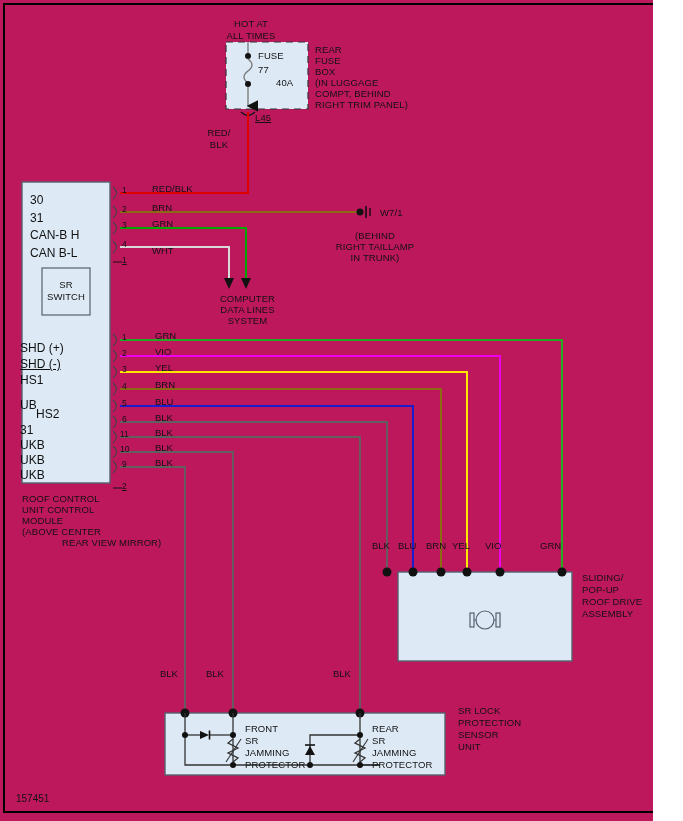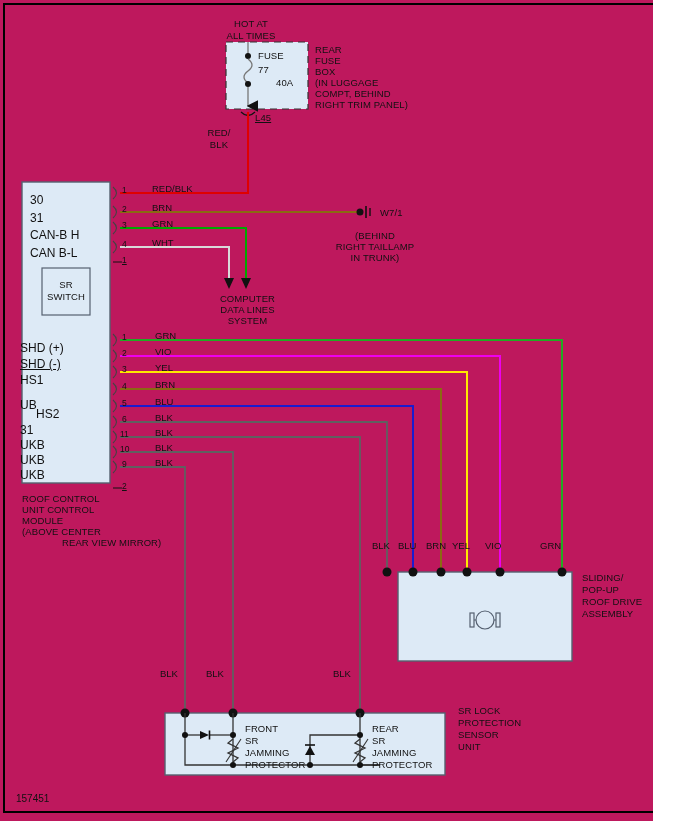--- a/index.html
+++ b/index.html
@@ -198,21 +198,21 @@
 
   <div class="pnum" style="left:122px;top:185px;"><span>1</span></div>
   <div class="pnum" style="left:122px;top:204px;"><span>2</span></div>
   <div class="pnum" style="left:122px;top:220px;"><span>3</span></div>
   <div class="pnum" style="left:122px;top:239px;"><span>4</span></div>
   <div class="pnum uline" style="left:122px;top:255px;"><span>1</span></div>
 
   <div class="wc" style="left:152px;top:183px;"><span>RED/BLK</span></div>
   <div class="wc" style="left:152px;top:202px;"><span>BRN</span></div>
   <div class="wc" style="left:152px;top:218px;"><span>GRN</span></div>
-  <div class="wc" style="left:152px;top:237px;text-align:center;"><span>WHT</span></div>
+  <div class="wc" style="left:152px;top:245px;text-align:center;"><span>WHT</span></div>
 
   <div class="lbl" style="left:380px;top:207px;"><span>W7/1</span></div>
   <div class="lbl c" style="left:300px;top:230px;width:150px;"><span>(BEHIND</span></div>
   <div class="lbl c" style="left:300px;top:241px;width:150px;"><span>RIGHT TAILLAMP</span></div>
   <div class="lbl c" style="left:300px;top:252px;width:150px;"><span>IN TRUNK)</span></div>
 
   <div class="lbl c" style="left:190px;top:293px;width:115px;"><span>COMPUTER</span></div>
   <div class="lbl c" style="left:190px;top:304px;width:115px;"><span>DATA LINES</span></div>
   <div class="lbl c" style="left:190px;top:315px;width:115px;"><span>SYSTEM</span></div>
 

